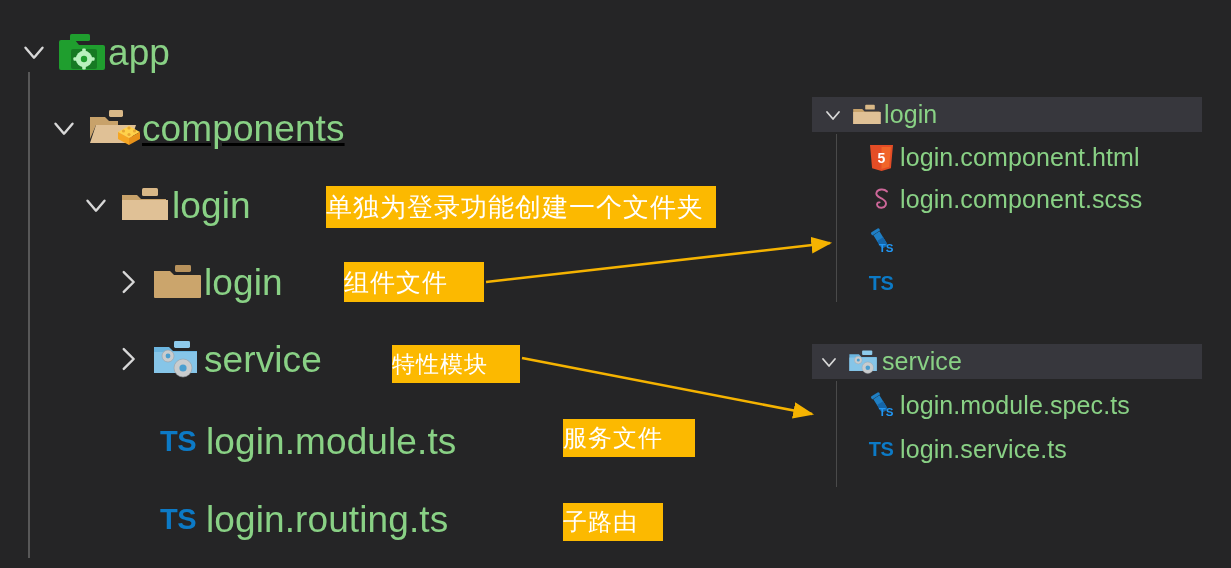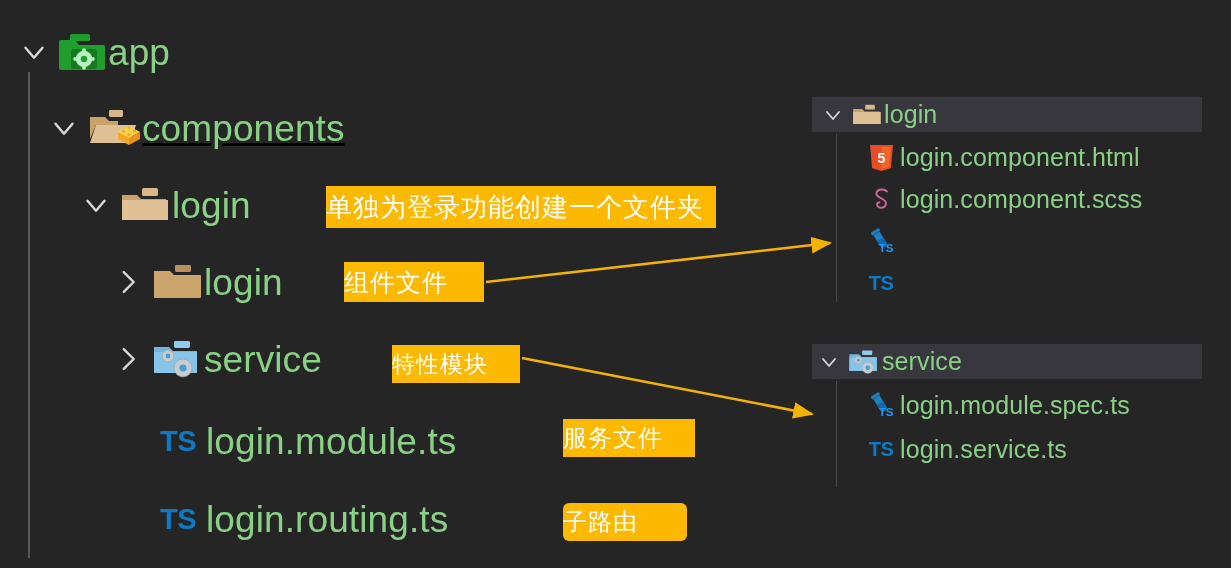--- a/index.html
+++ b/index.html
@@ -204,21 +204,21 @@
 
   <div class="badge" style="left:563px;top:419px;width:132px;height:38px;font-size:24px;">
     <span>服务文件</span>
   </div>
 
   <div class="row L" style="left:150px;top:492px;height:54px;">
     <span class="ficon tsglyph" style="width:56px;height:40px;font-size:29px;">TS</span>
     <span class="lbl">login.routing.ts</span>
   </div>
 
-  <div class="badge" style="left:563px;top:503px;width:124px;height:38px;font-size:24px;border-radius:6px;">
+  <div class="badge" style="left:563px;top:503px;width:100px;height:38px;font-size:24px;">
     <span>子路由</span>
   </div>
 
   <div class="selrow" style="left:812px;top:97px;width:390px;height:35px;"></div>
 
   <div class="row R" style="left:818px;top:97px;height:35px;">
     <span class="twisty">
       <svg width="24" height="24" viewBox="0 0 24 24" fill="none" stroke="#d8d8d8" stroke-width="1.8" stroke-linecap="round" stroke-linejoin="round">
         <polyline points="6,9 12,16 18,9"></polyline>
       </svg>

